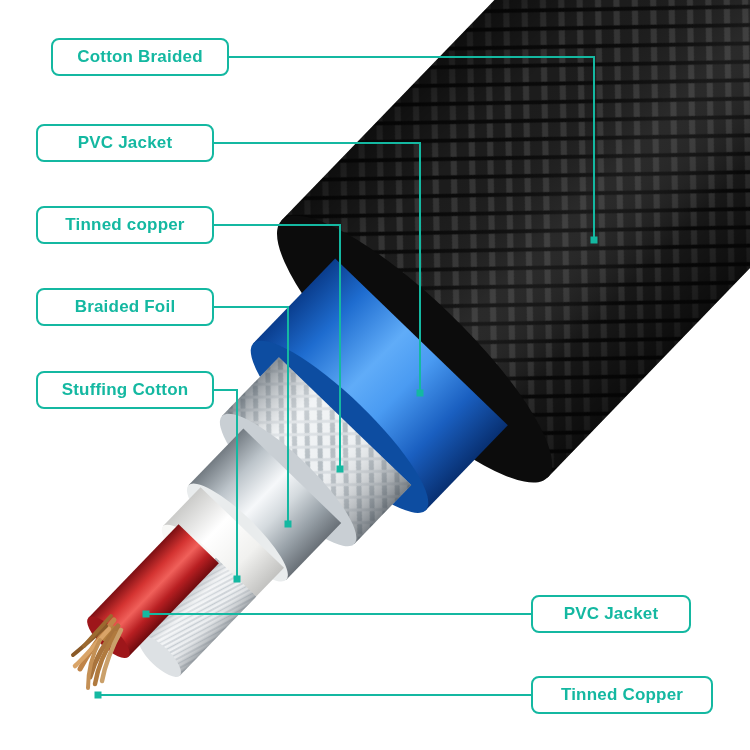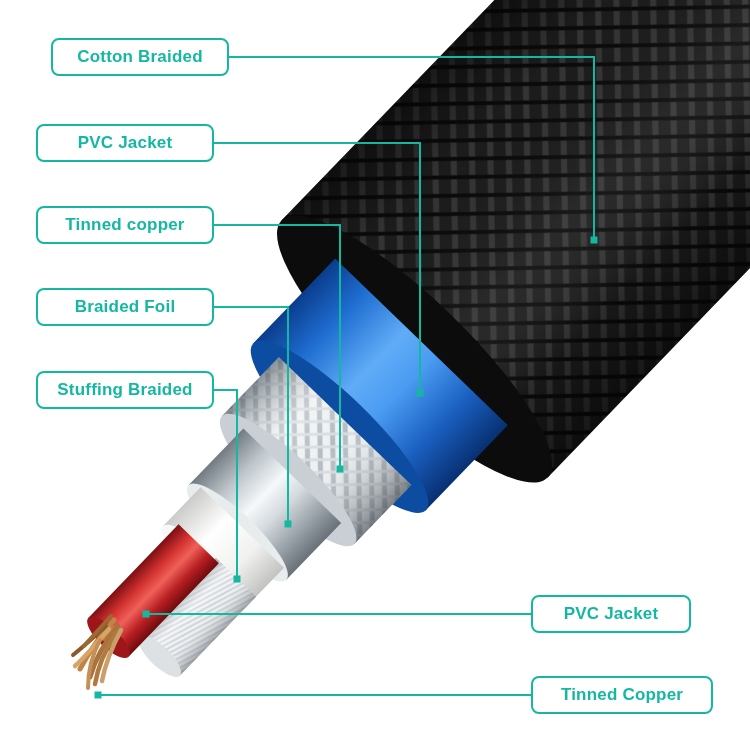--- a/index.html
+++ b/index.html
@@ -162,19 +162,19 @@
   </svg>
 
   <div class="callout" style="left:23px;top:38px;width:178px;margin-left:28px;">Cotton Braided</div>
 
   <div class="callout" style="left:36px;top:124px;width:178px;">PVC Jacket</div>
 
   <div class="callout" style="left:36px;top:206px;width:178px;">Tinned copper</div>
 
   <div class="callout" style="left:36px;top:288px;width:178px;">Braided Foil</div>
 
-  <div class="callout" style="left:36px;top:371px;width:178px;">Stuffing Braided</div>
+  <div class="callout" style="left:36px;top:371px;width:178px;">Stuffing Cotton</div>
 
   <div class="callout" style="left:531px;top:595px;width:160px;">PVC Jacket</div>
 
   <div class="callout" style="left:531px;top:676px;width:182px;">Tinned Copper</div>
 
 </div>
 
 </body></html>

